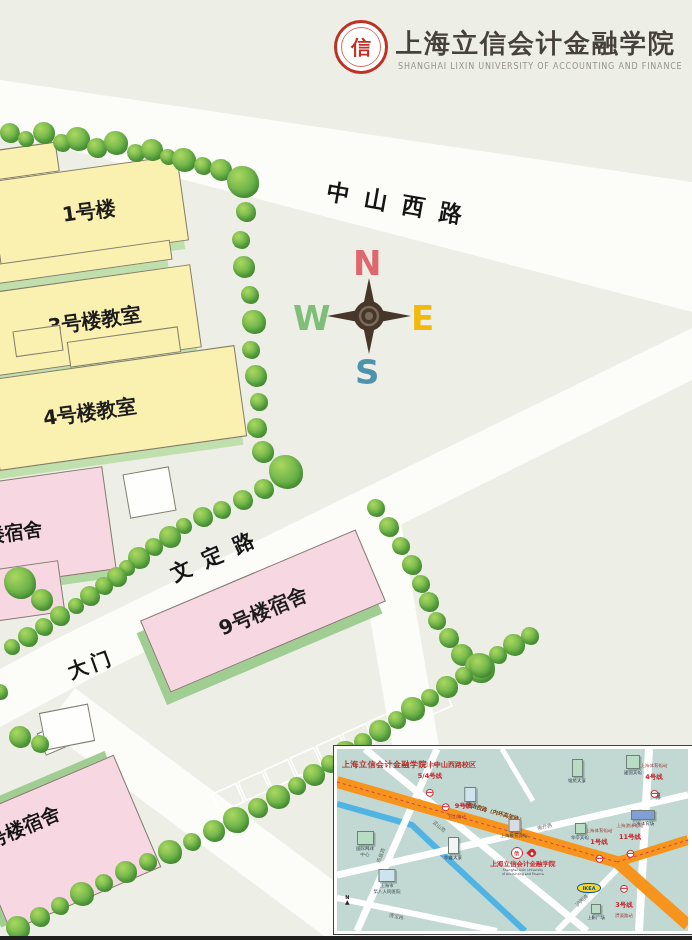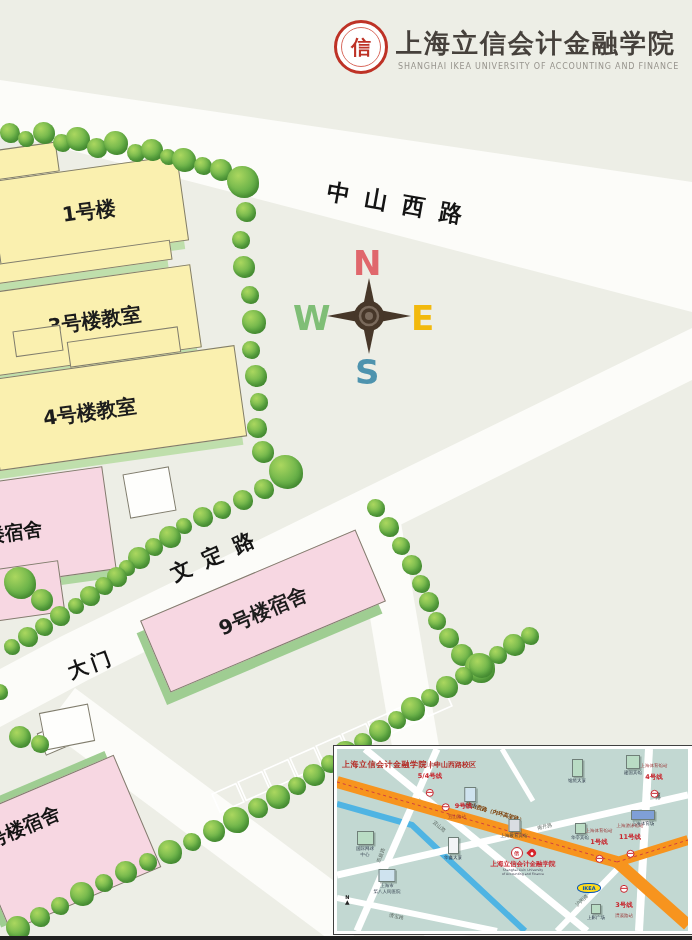--- a/index.html
+++ b/index.html
@@ -89,21 +89,21 @@
         <rect x="-13" y="-10" width="26" height="20" transform="translate(410,714) rotate(-24)" fill="none" stroke="#ffffff" stroke-width="1.6"></rect>
         <rect x="-13" y="-10" width="26" height="20" transform="translate(436,702) rotate(-24)" fill="none" stroke="#ffffff" stroke-width="1.6"></rect>
       </g>
   </svg>
 
   <div class="hdr">
     <div class="seal">
       <div class="seal-inner">信</div>
     </div>
     <div class="uni-cn">上海立信会计金融学院</div>
-    <div class="uni-en">SHANGHAI IKEA UNIVERSITY OF ACCOUNTING AND FINANCE</div>
+    <div class="uni-en">SHANGHAI LIXIN UNIVERSITY OF ACCOUNTING AND FINANCE</div>
   </div>
 
   <div class="bldg yellow-n" style="left:-8px;top:146px;width:66px;height:30px;transform:rotate(-8deg);"></div>
   <div class="bldg yellow" style="left:-6px;top:168px;width:190px;height:86px;transform:rotate(-8deg);">
     <span class="blabel">1号楼</span>
   </div>
   <div class="bldg yellow" style="left:-6px;top:252px;width:178px;height:20px;transform:rotate(-8deg);"></div>
   <div class="bldg yellow" style="left:-8px;top:278px;width:205px;height:84px;transform:rotate(-8deg);">
     <span class="blabel">3号楼教室</span>
   </div>

